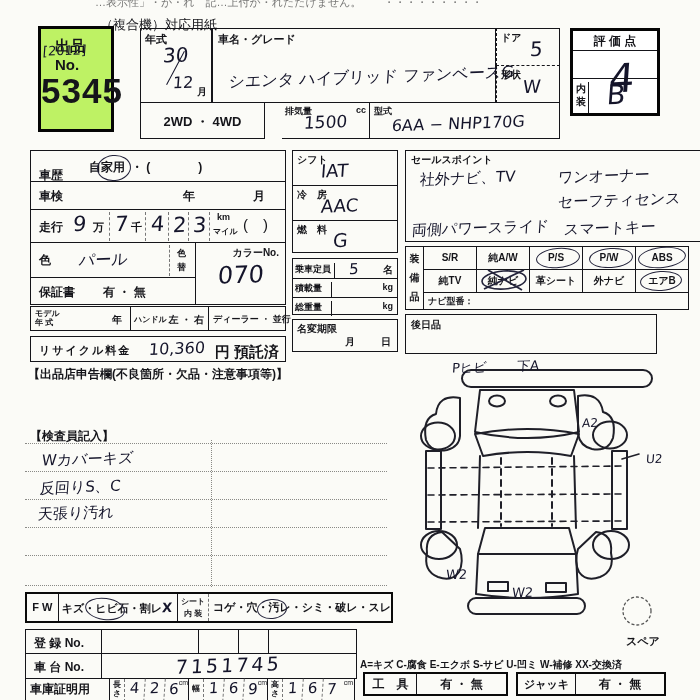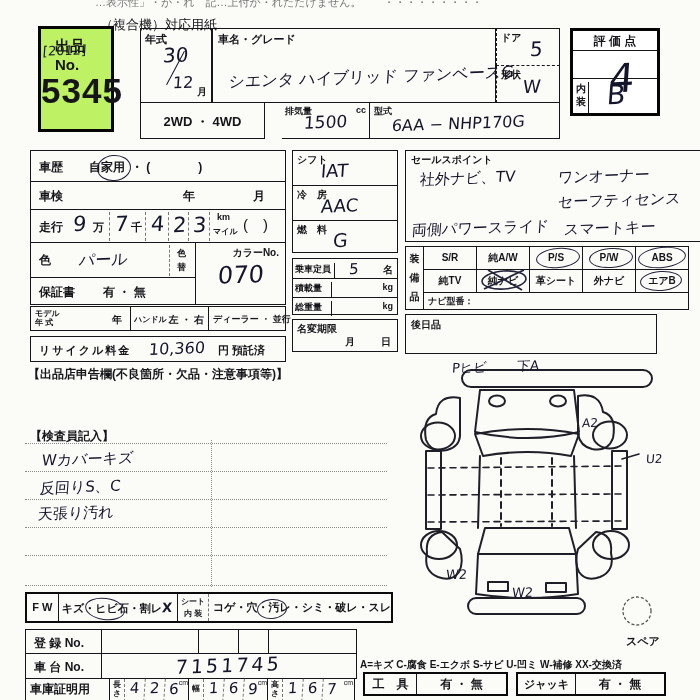--- a/index.html
+++ b/index.html
@@ -68,21 +68,21 @@
   <div class="abs bb cell" style="left:570px;top:28px;width:90px;height:88px;background:#fff;">
     <div class="lbl" style="position:absolute;left:0;top:0;width:100%;height:20px;text-align:center;font-size:12px;line-height:20px;border-bottom:1.6px solid #15151a;box-sizing:border-box;">評 価 点</div>
     <div class="hw" style="position:absolute;left:36px;top:24px;font-size:40px;">4</div>
     <div class="abs" style="left:0;bottom:0;width:100%;height:34px;border-top:1.6px solid #15151a;">
       <span class="lbl" style="position:absolute;left:3px;top:3px;width:12px;font-size:10px;word-break:break-all;line-height:13px;border-right:1.6px solid #15151a;height:31px;">内装</span>
       <span class="hw" style="position:absolute;left:34px;top:0px;font-size:27px;">B</span>
     </div>
   </div>
 
   <div class="abs b cell" style="left:30px;top:150px;width:256px;height:32px;">
-    <span class="lbl" style="position:absolute;left:8px;top:8px;font-size:12px;">車歴</span>
+    <span class="lbl" style="position:absolute;left:8px;top:16px;font-size:12px;">車歴</span>
     <span class="lbl" style="position:absolute;left:58px;top:8px;font-size:12px;">自家用</span>
     <span class="oval" style="left:66px;top:4px;width:32px;height:24px;transform:rotate(-6deg);"></span>
     <span class="lbl" style="position:absolute;left:100px;top:8px;font-size:12px;">・ (　　　　)</span>
   </div>
   <div class="abs b cell" style="left:30px;top:182px;width:256px;height:28px;border-top:none;">
     <span class="lbl" style="position:absolute;left:8px;top:6px;font-size:12px;">車検</span>
     <span class="lbl" style="position:absolute;left:152px;top:6px;font-size:12px;">年</span>
     <span class="lbl" style="position:absolute;left:222px;top:6px;font-size:12px;">月</span>
   </div>
   <div class="abs b cell" style="left:30px;top:210px;width:256px;height:33px;border-top:none;">
@@ -134,21 +134,21 @@
       <span class="lbl" style="position:absolute;right:4px;top:6px;font-size:10px;">左 ・ 右</span>
     </div>
     <div class="cell" style="flex:1;position:relative;text-align:center;">
       <span class="lbl" style="position:absolute;left:4px;top:6px;font-size:9px;white-space:nowrap;">ディーラー ・ 並行</span>
     </div>
   </div>
 
   <div class="abs b cell" style="left:30px;top:336px;width:256px;height:26px;">
     <span class="lbl" style="position:absolute;left:8px;top:6px;font-size:11px;letter-spacing:2px;">リサイクル料金</span>
     <span class="hw" style="position:absolute;left:118px;top:2px;font-size:16px;">10,360</span>
-    <span class="lbl" style="position:absolute;right:20px;top:6px;font-size:11px;">円 預託済</span>
+    <span class="lbl" style="position:absolute;right:6px;top:6px;font-size:15px;">円 預託済</span>
   </div>
   <div class="abs lbl" style="left:28px;top:366px;font-size:12px;">【出品店申告欄(不良箇所・欠品・注意事項等)】</div>
 
   <div class="abs b cell" style="left:292px;top:150px;width:106px;height:103px;">
     <div style="position:relative;height:34px;border-bottom:1.6px solid #15151a;">
       <span class="lbl" style="position:absolute;left:4px;top:2px;font-size:10px;">シフト</span>
       <span class="hw" style="position:absolute;left:28px;top:9px;font-size:18px;">IAT</span>
     </div>
     <div style="position:relative;height:34px;border-bottom:1.6px solid #15151a;">
       <span class="lbl" style="position:absolute;left:4px;top:2px;font-size:10px;">冷　房</span>

